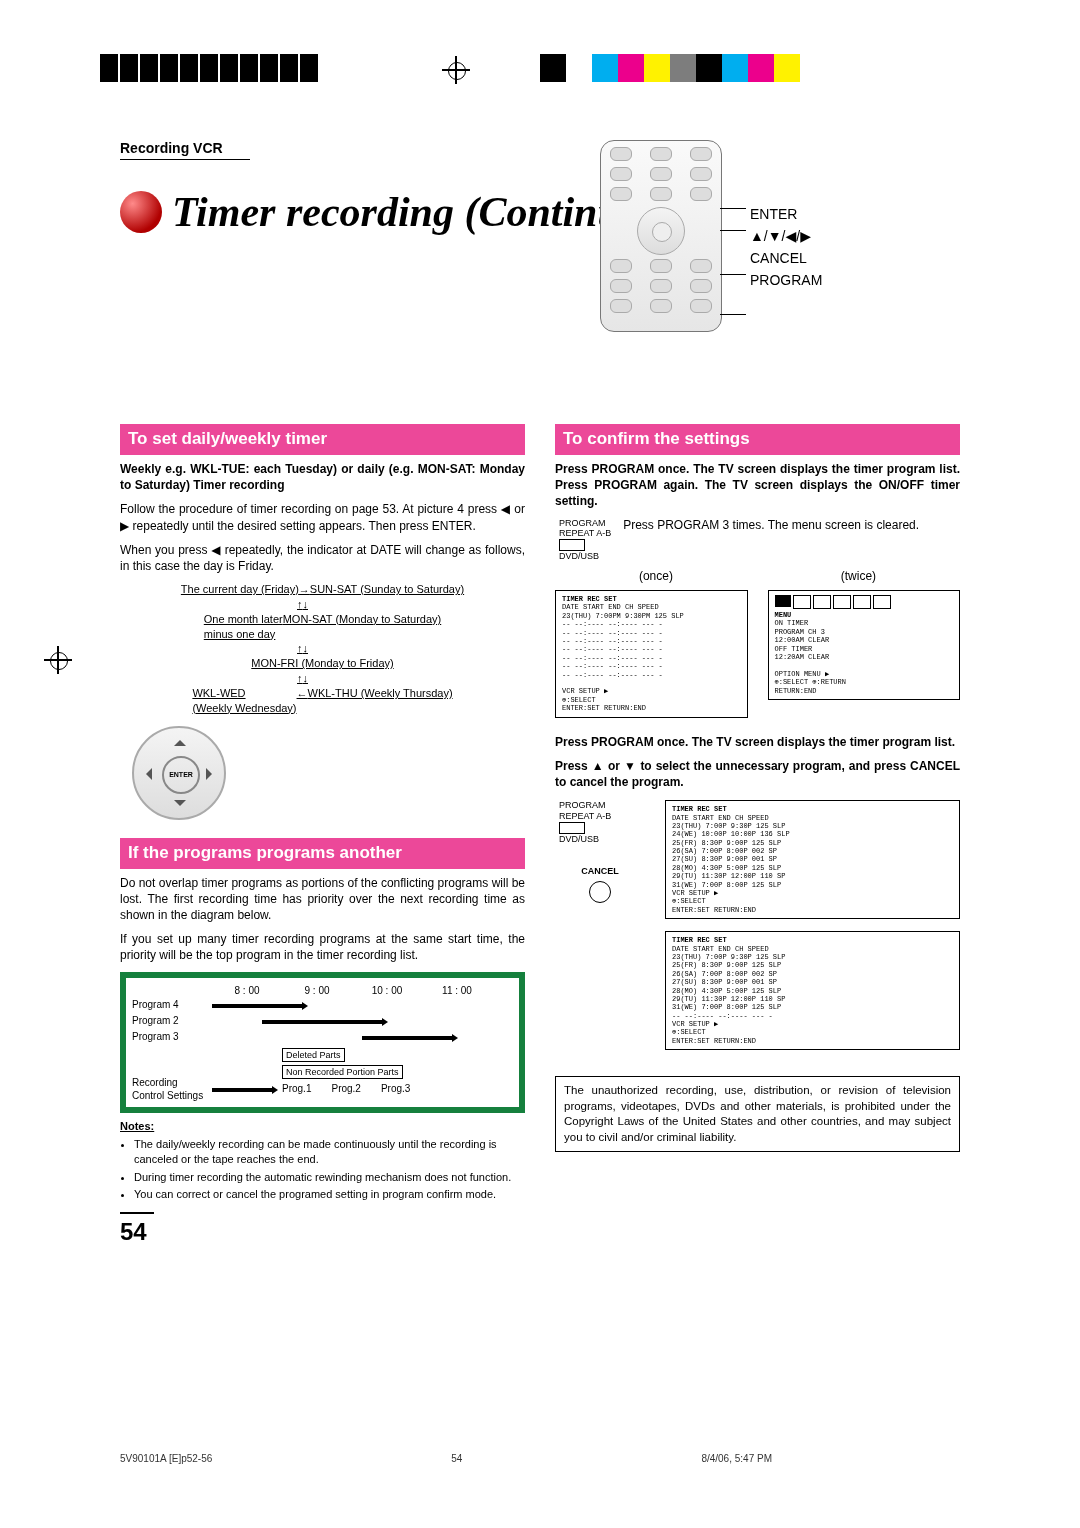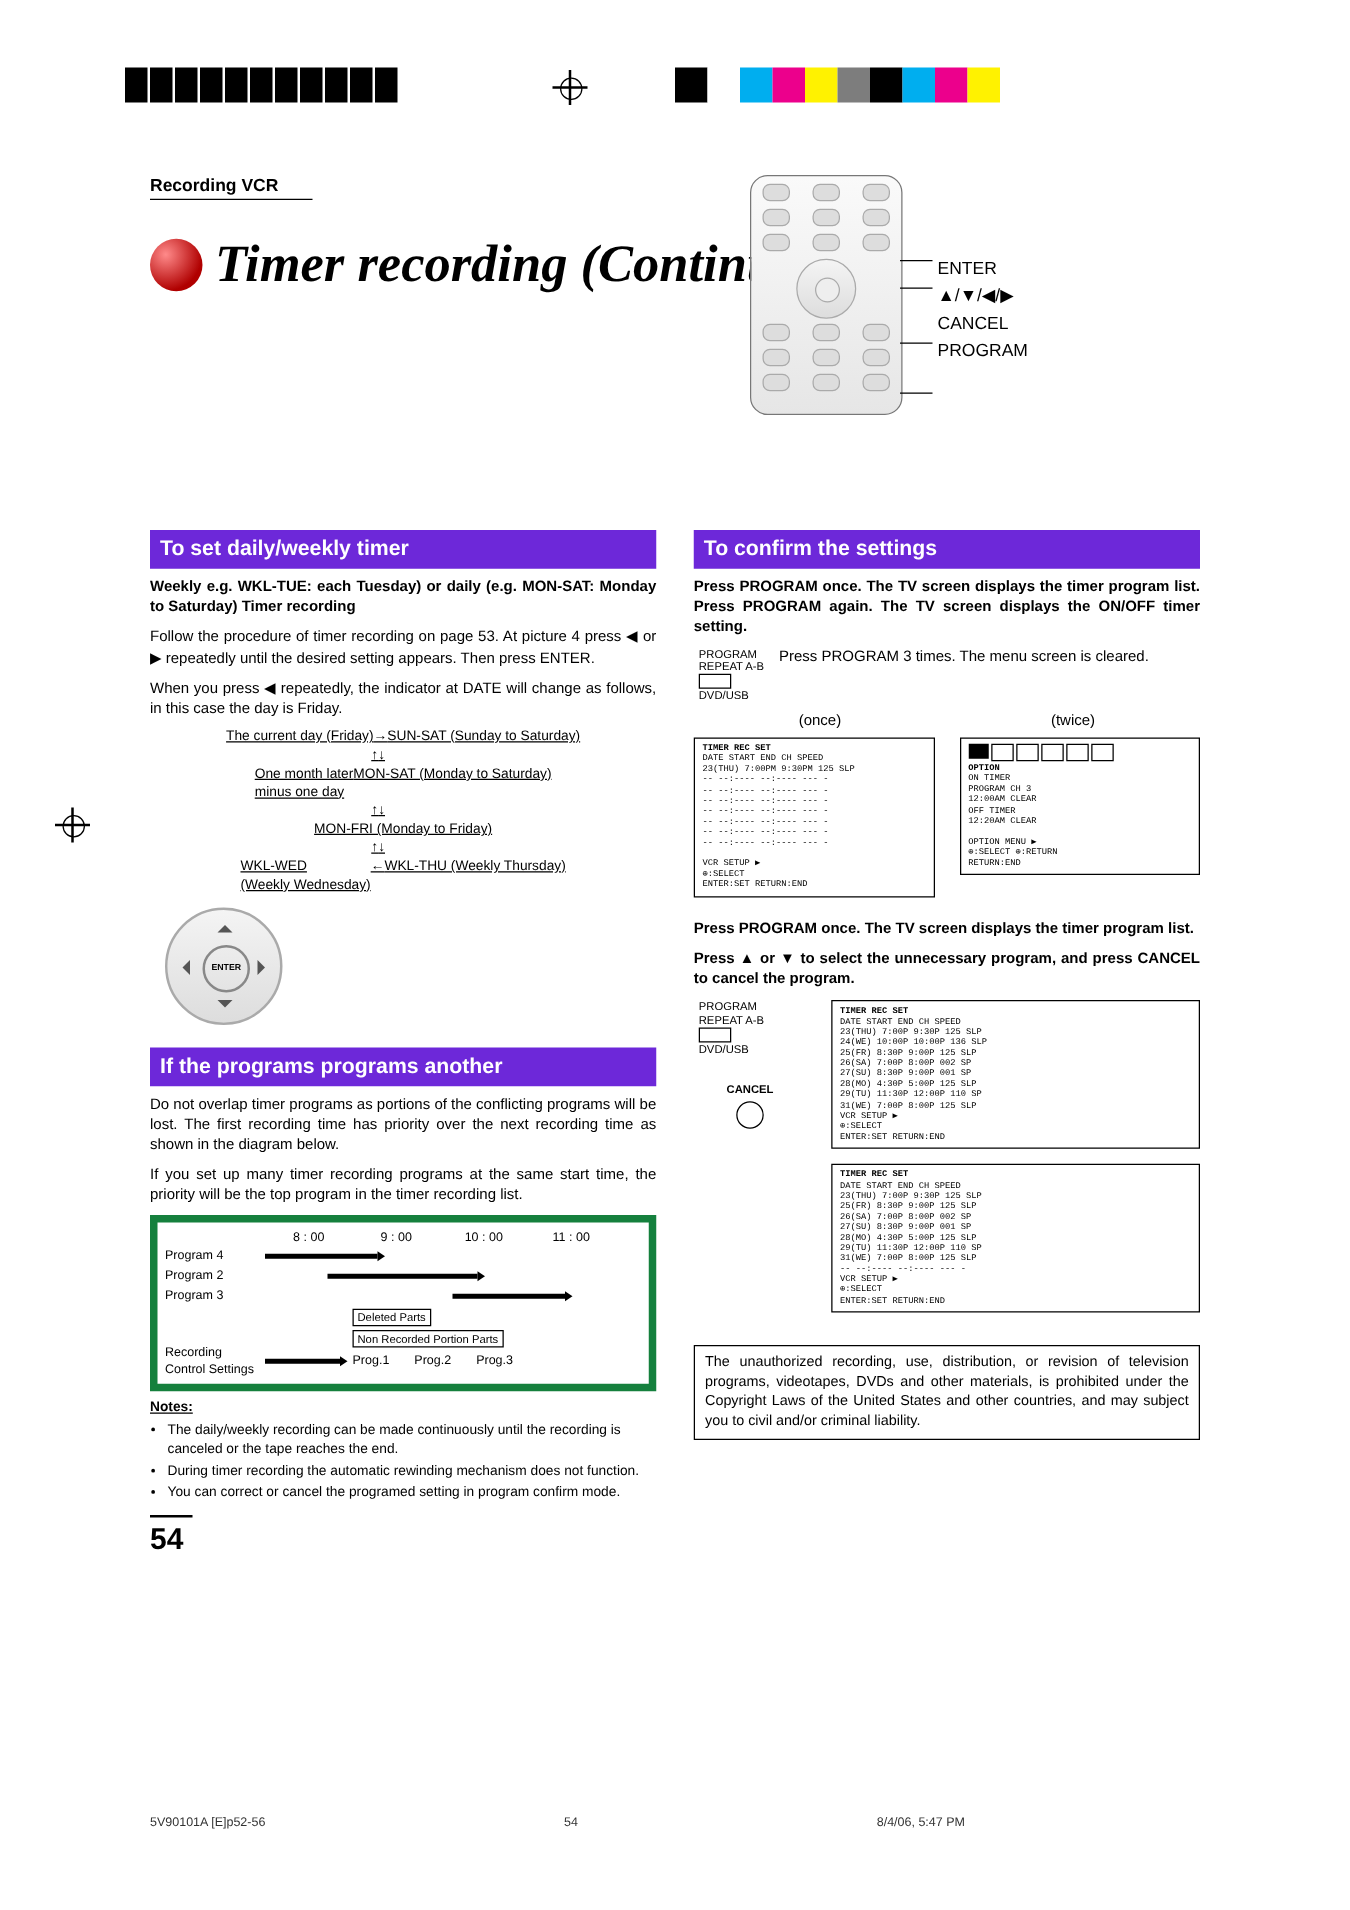--- a/index.html
+++ b/index.html
@@ -74,21 +74,21 @@
     font-size: 42px;
   }
   .cols {
     display: flex;
     gap: 30px;
     margin-top: 18px;
   }
   .col { width: 405px; font-size: 12px; line-height: 1.35; }
   .col-left { padding-top: 170px; }
   .section-head {
-    background: #6d28d9; color: #fff; font-weight: bold;
+    background: #ec4899; color: #fff; font-weight: bold;
     padding: 4px 8px; font-size: 17px; margin-bottom: 6px;
   }
   .bold { font-weight: bold; }
   .bodytext { text-align: justify; margin-bottom: 8px; }
   .cycle-diagram {
     border: none;
     font-size: 11px;
     margin: 6px 0 10px 0;
   }
   .cycle-row { display:flex; justify-content: center; margin: 0 0; text-decoration: underline; }
@@ -423,21 +423,21 @@
           </div>
           <div class="screenshot">
             <div style="display:flex; gap:2px; margin-bottom:2px;">
               <span style="width:16px;height:12px;background:#000;"></span>
               <span style="width:16px;height:12px;border:1px solid #000;"></span>
               <span style="width:16px;height:12px;border:1px solid #000;"></span>
               <span style="width:16px;height:12px;border:1px solid #000;"></span>
               <span style="width:16px;height:12px;border:1px solid #000;"></span>
               <span style="width:16px;height:12px;border:1px solid #000;"></span>
             </div>
-            <div class="bold">OPTION</div>
+            <div class="bold">MENU</div>
             <div>ON TIMER</div>
             <div>  PROGRAM             CH  3</div>
             <div>  12:00AM            CLEAR</div>
             <div>OFF TIMER</div>
             <div>  12:20AM            CLEAR</div>
             <div>&nbsp;</div>
             <div>OPTION MENU  ▶</div>
             <div>⊕:SELECT           ⊕:RETURN</div>
             <div>                    RETURN:END</div>
           </div>

